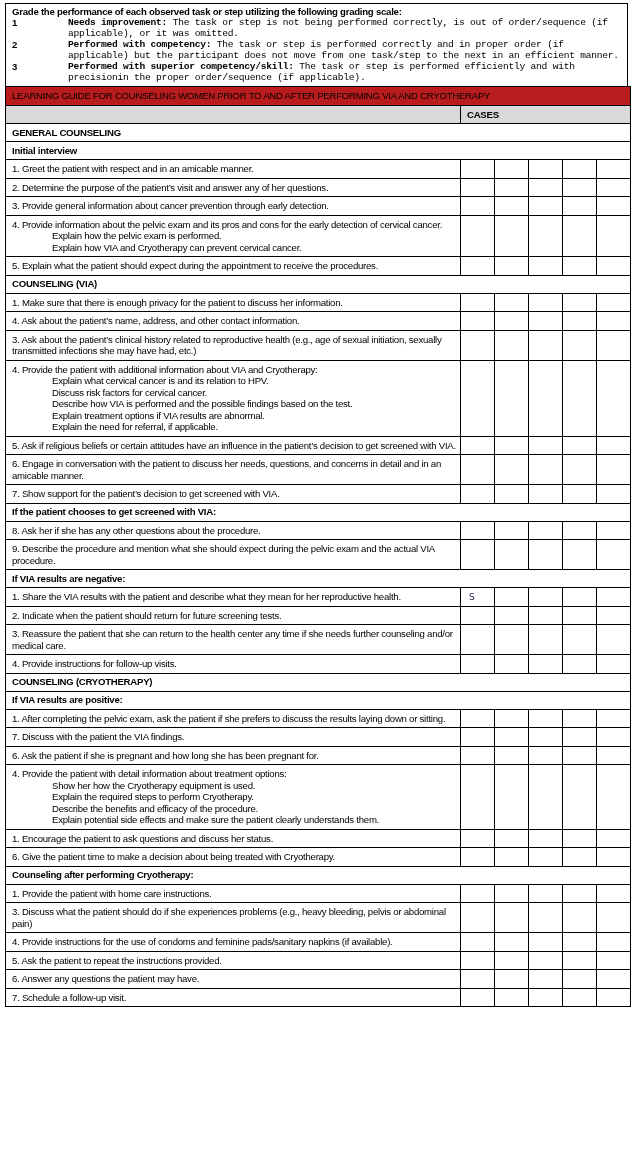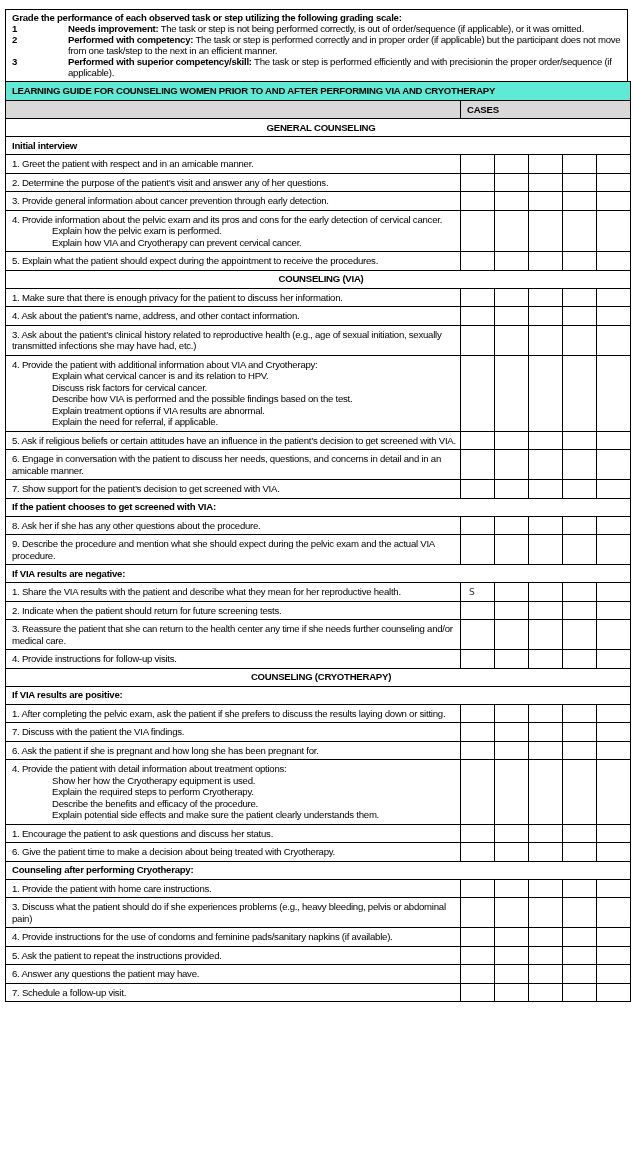--- a/index.html
+++ b/index.html
@@ -1,29 +1,29 @@
 <!DOCTYPE html>
 <html><head>
 <meta charset="utf-8">
 <style>
   html, body { margin: 0; padding: 0; background: #ffffff; }
   body { width: 634px; height: 1161px; overflow: hidden; font-family: "Liberation Sans", sans-serif; color: #000; }
-  .page { position: absolute; left: 5px; top: 9px; width: 623px; }
+  .page { position: absolute; left: 5px; top: 3px; width: 623px; }
   .scale-box { border: 1px solid #000; border-bottom: none; padding: 2px 6px 3px 6px; font-size: 9.6px; line-height: 11px; letter-spacing: -0.25px; }
   .scale-title { font-weight: bold; }
   .scale-item { display: flex; }
   .scale-num { width: 56px; flex: none; font-weight: bold; }
-  .scale-text { flex: 1; }
+  .scale-text { flex: 1; font-family: Liberation Mono, monospace; }
   .scale-text b { font-weight: bold; }
   table { border-collapse: collapse; width: 624px; table-layout: fixed; }
   td { border: 1.5px solid #000; padding: 0 0 0 6px; font-size: 9.6px; line-height: 11.5px; letter-spacing: -0.25px; vertical-align: middle; }
   td.cell { padding: 0; }
-  tr.hdr td { background: #5eead4; font-weight: bold; height: 18px; }
+  tr.hdr td { background: #b91c1c; font-weight: normal; height: 18px; }
   tr.cases td { background: #d9d9d9; font-weight: bold; height: 17px; }
-  tr.section td { font-weight: bold; height: 17px; text-align: center; }
+  tr.section td { font-weight: bold; height: 17px; }
   tr.subsection td { font-weight: bold; height: 17px; }
   tr.item td { vertical-align: top; padding-top: 3px; padding-bottom: 3px; }
   tr.item td.cell { padding: 3px 0 0 8px; vertical-align: top; }
   .sub { padding-left: 40px; display: block; }
   .mark { font-family: "DejaVu Sans", sans-serif; font-size: 9px; color: #1f2a44; }
   col.c-task { width: 455px; }
   col.c-case { width: 34px; }
 </style>
 </head>
 <body>

